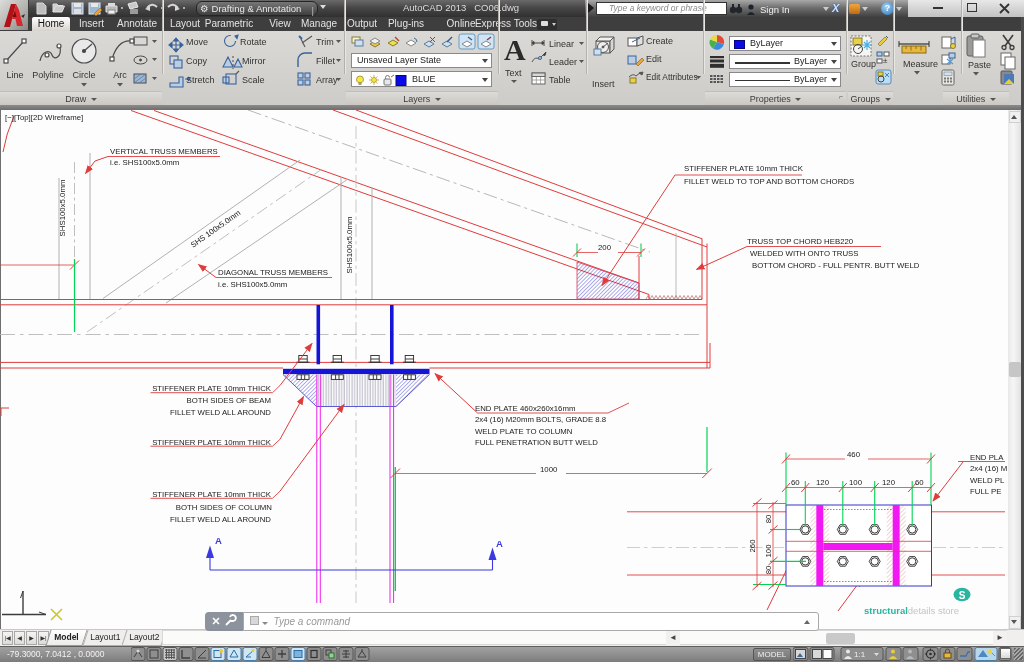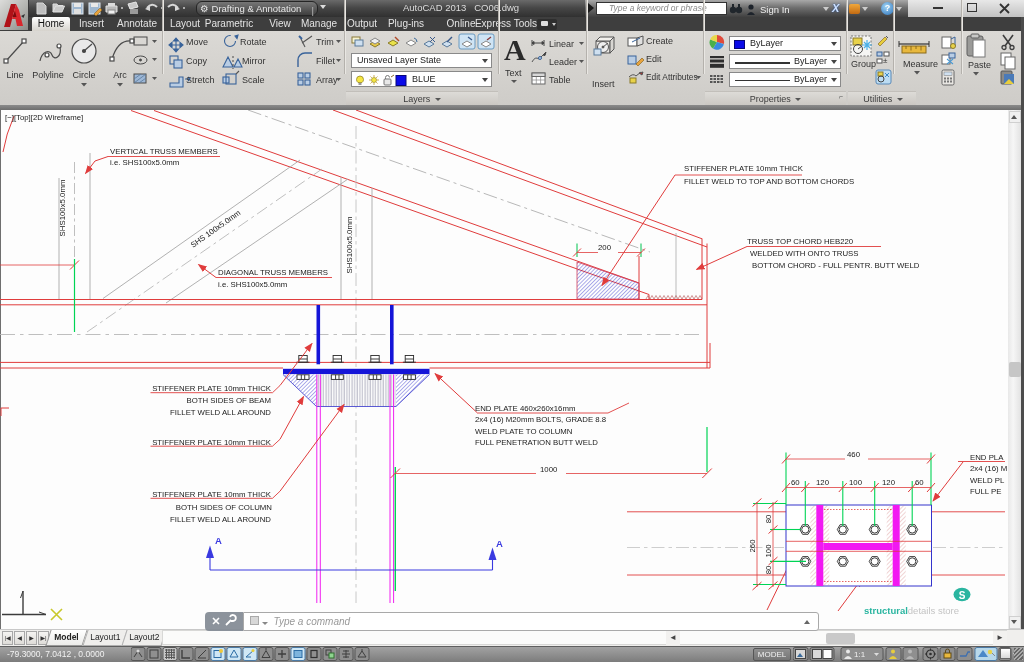--- a/index.html
+++ b/index.html
@@ -148,20 +148,23 @@
 <div class="rtab" style="left:342px;width:40px">Output</div>
 <div class="rtab" style="left:384px;width:44px">Plug-ins</div>
 <div class="rtab" style="left:442px;width:38px">Online</div>
 <div class="rtab" style="left:470px;width:72px">Express Tools</div>
 <div class="ab" style="left:537px;top:19px;width:20px;height:11px;background:#2e2e2e;border-radius:2px"></div>
 <div class="ab" style="left:541px;top:21px;width:7px;height:5px;background:#ddd;border-radius:1px"></div>
 <div class="ab" style="left:552px;top:23px;width:0;height:0;border-left:2.5px solid transparent;border-right:2.5px solid transparent;border-top:3px solid #ccc"></div>
 
 <div id="ribbon"></div>
 
+<div class="panel" style="left:0;width:162px">
+ <div class="plabel">Draw <span class="dda"></span></div>
+</div>
 <svg class="ab" style="left:0;top:31px" width="162" height="60" viewBox="0 0 162 60">
  <g stroke="#4a4a4a" fill="none" stroke-width="1.2">
   <path d="M6,30 L24,10"></path>
         <rect x="4" y="28" width="4" height="4" fill="#fff"></rect>
         <rect x="22" y="8" width="4" height="4" fill="#fff"></rect>
   <path d="M40,30 C42,20 50,18 52,24 C54,30 62,26 60,16"></path>
   <circle cx="47" cy="24" r="2" fill="#fff"></circle>
         <circle cx="59" cy="15" r="2" fill="#fff"></circle>
   <circle cx="84" cy="20" r="12" fill="#e9e9e9"></circle>
         <path d="M84,20 L92,13"></path>
@@ -422,21 +425,21 @@
  <g transform="translate(26,36)">
         <rect x="0" y="0" width="15" height="14" rx="2" fill="#bcdcf2" stroke="#5a8ab8"></rect>
         <rect x="2" y="2" width="5" height="4" fill="#e8d24a" stroke="#8a7a2a"></rect>
         <circle cx="5" cy="9" r="3" fill="none" stroke="#444"></circle>
         <path d="M9,3 l4,4 M13,3 l-4,4" stroke="#3a8ac8" stroke-width="1"></path>
       </g>
 </svg>
 <div class="psep" style="left:893px"></div>
     <div class="psep2" style="left:894px"></div>
 
-<div class="panel" style="left:850px;width:66px">
+<div class="panel" style="left:943px;width:66px">
  <div class="plabel">Utilities <span class="dda"></span></div>
 </div>
 <svg class="ab" style="left:897px;top:34px" width="62" height="56" viewBox="0 0 62 56">
  <g transform="translate(2,4)">
         <path d="M0,6 h30" stroke="#333" stroke-width="1.2"></path>
         <path d="M0,3 v6 M30,3 v6" stroke="#333"></path>
         <rect x="3" y="8" width="24" height="7" fill="#e8b83d" stroke="#8a6a1a"></rect>
         <path d="M7,8 v3 M12,8 v4.5 M17,8 v3 M22,8 v4.5" stroke="#7a5a1a" stroke-width=".8"></path>
       </g>
  <text x="6" y="33" font-size="9" fill="#333" font-family="Liberation Sans">Measure</text>

